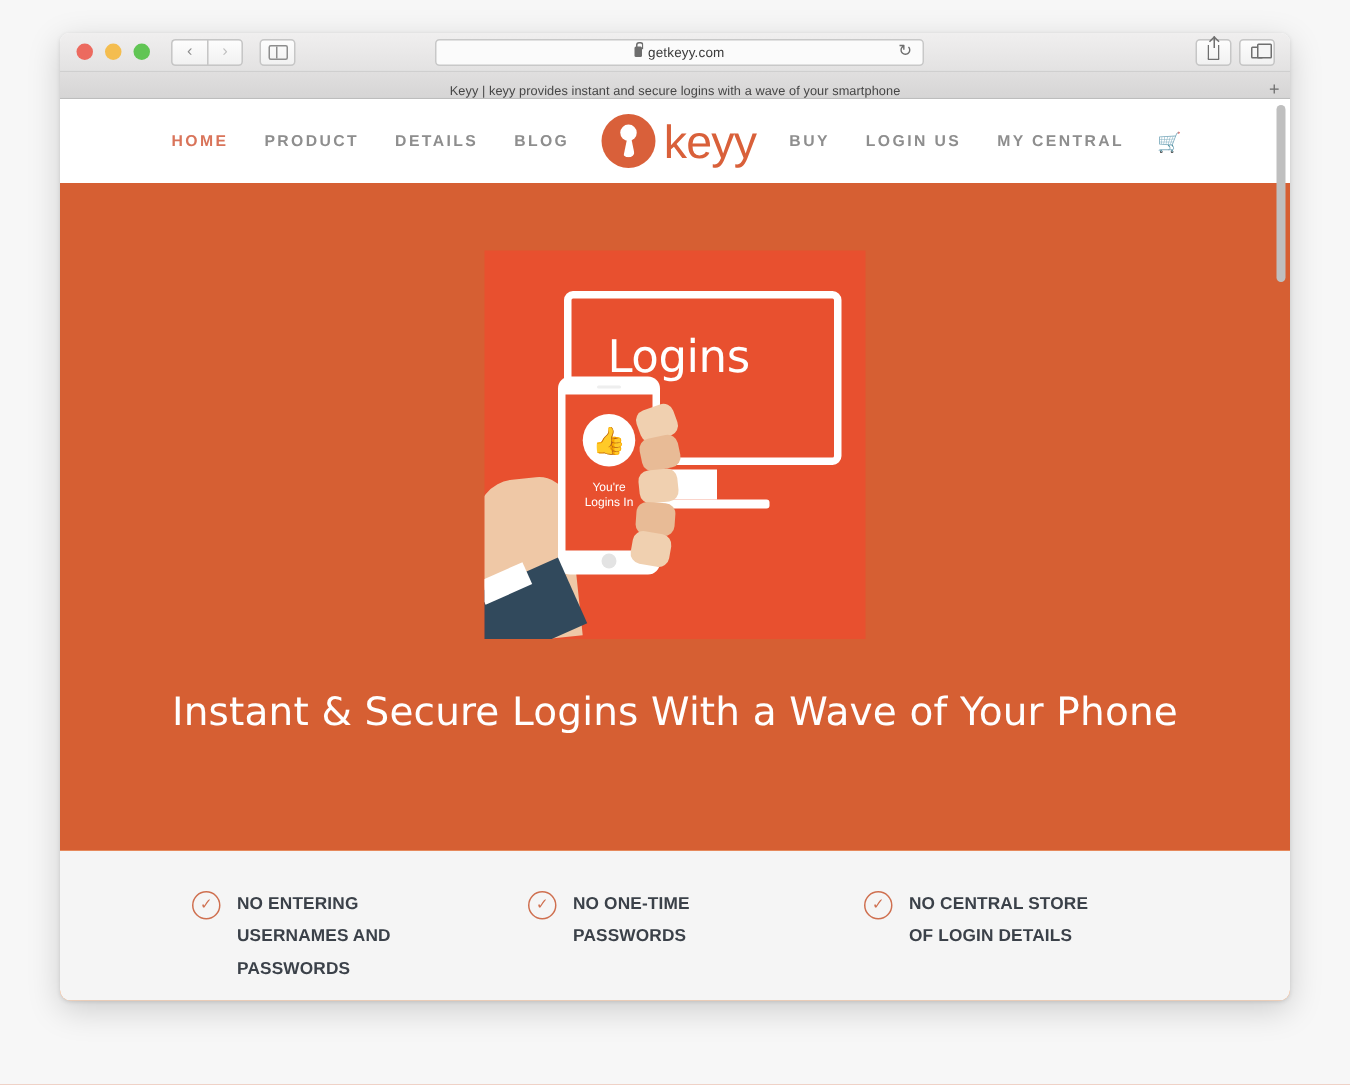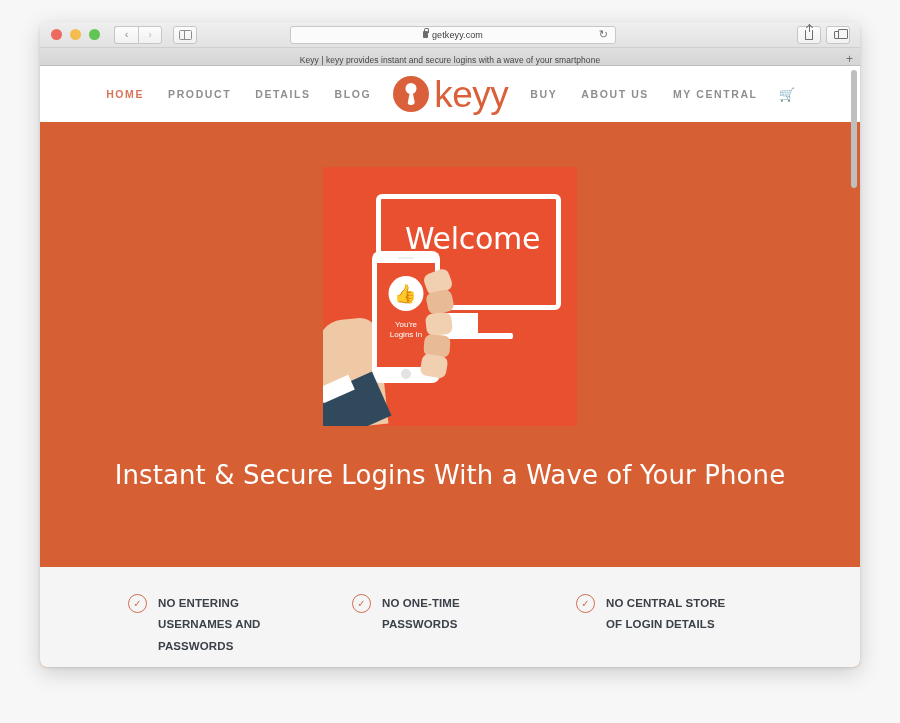--- a/index.html
+++ b/index.html
@@ -113,21 +113,21 @@
     transform:translateX(-50%);
     width:11px; height:11px; border-radius:50%; background:#fff;
   }
   .logo-mark:after{
     content:""; position:absolute; left:50%; top:15px;
     transform:translateX(-50%);
     width:8px; height:14px; background:#fff;
     border-radius:3px 3px 4px 4px;
     clip-path:polygon(36% 0,64% 0,100% 100%,0 100%);
   }
-  .logo-text{ font-size:37px; color:#d9603a; letter-spacing:-.5px; line-height:1; }
+  .logo-text{ font-size:31px; color:#d9603a; letter-spacing:-.5px; line-height:1; }
   .cart-icon{ font-size:13px; color:#8e8e8e; padding:0 10px; }
 
   
   .hero{
     background:#d65f33;
     height:445px;
     display:flex; flex-direction:column; align-items:center;
     padding-top:45px; position:relative;
   }
   .hero-art{
@@ -295,31 +295,31 @@
       <a class="nav-link">PRODUCT</a>
       <a class="nav-link">DETAILS</a>
       <a class="nav-link">BLOG</a>
 
       <div class="logo">
         <span class="logo-mark"></span>
         <span class="logo-text">keyy</span>
       </div>
 
       <a class="nav-link">BUY</a>
-      <a class="nav-link">ABOUT US</a>
+      <a class="nav-link">LOGIN US</a>
       <a class="nav-link">MY CENTRAL</a>
       <span class="cart-icon">🛒</span>
     </div>
 
     <div class="hero">
       <div class="hero-art">
         <div class="monitor"></div>
         <div class="monitor-neck"></div>
         <div class="monitor-base"></div>
-        <div class="welcome-text">Welcome</div>
+        <div class="welcome-text">Logins</div>
 
         <div class="hand-palm"></div>
         <div class="sleeve"></div>
         <div class="cuff"></div>
 
         <div class="phone">
           <div class="phone-speaker"></div>
           <div class="phone-screen">
             <div class="thumb-badge">👍</div>
             <div class="phone-caption">

